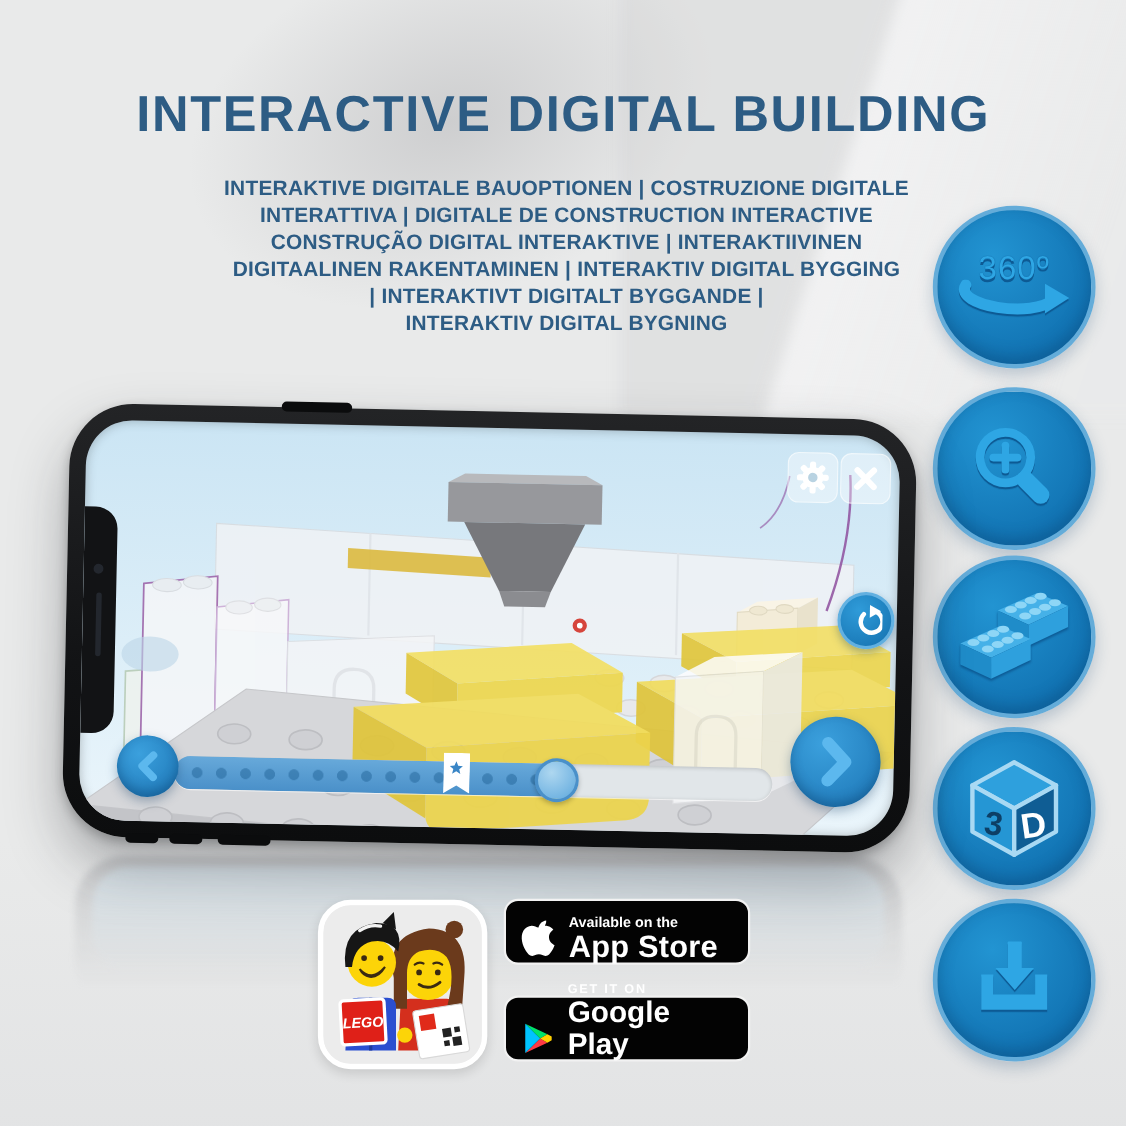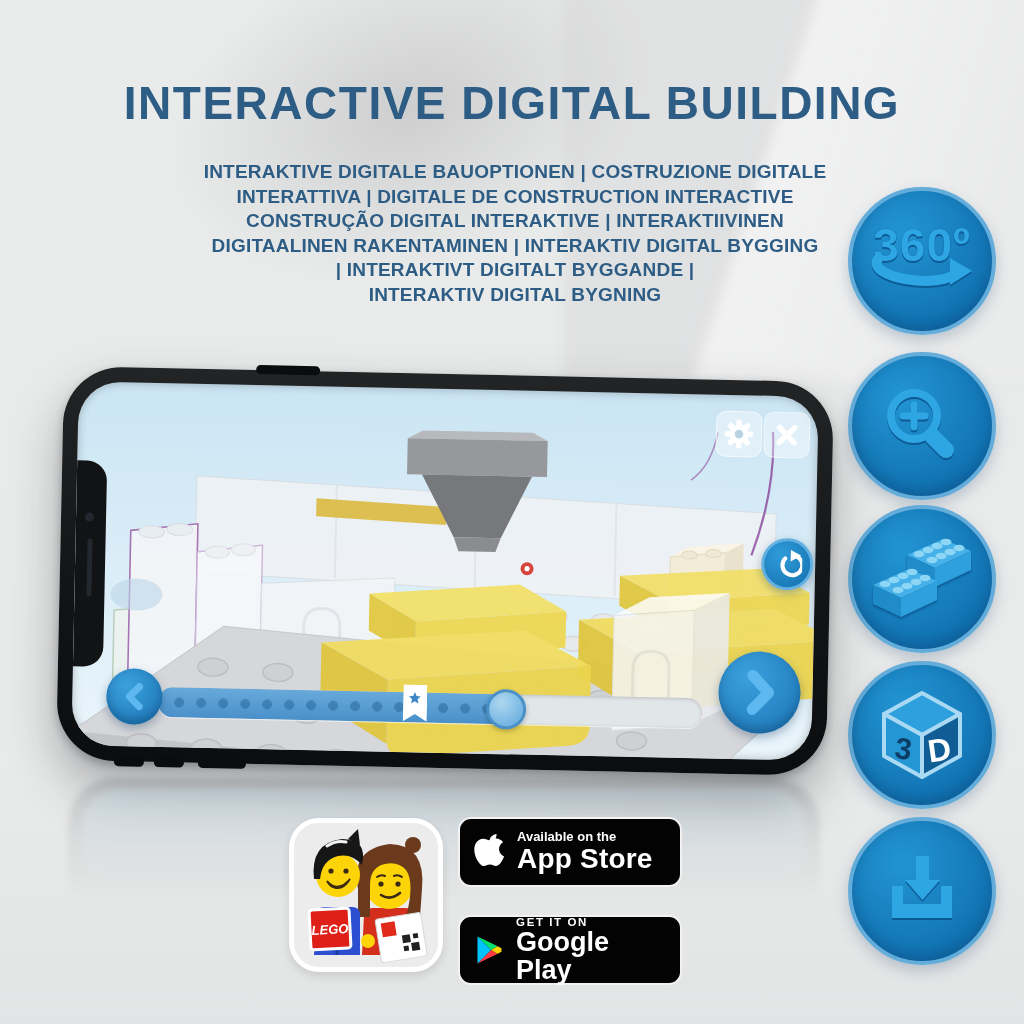--- a/index.html
+++ b/index.html
@@ -21,21 +21,21 @@
     font-size:46px;font-weight:800;letter-spacing:1.5px;color:#2d5c84;}
   .subtitle{position:absolute;top:160px;left:0;width:970px;text-align:center;
     color:#2d5c84;font-weight:800;font-size:19px;line-height:24.6px;letter-spacing:.2px;padding-left:30px;}
 
   
   .feature{position:absolute;left:848px;width:148px;height:148px;border-radius:50%;
     background:radial-gradient(circle at 36% 30%,#2294d2,#1172b2 75%);
     border:4px solid #64acd9;box-sizing:border-box;
     box-shadow:0 6px 14px rgba(40,80,120,.25), inset 0 -6px 14px rgba(8,60,104,.35);
     display:flex;align-items:center;justify-content:center;flex-direction:column;z-index:1;}
-  .f360-text{font-size:46px;font-weight:700;color:#2ea6e4;letter-spacing:1px;
+  .f360-text{font-size:30px;font-weight:400;color:#2ea6e4;letter-spacing:1px;
     text-shadow:0 2px 0 #0d5a94, 0 0 1px #0d5a94;line-height:30px;}
   .f360-arrow{margin-top:-6px;}
   .cube-face-text{font-weight:800;font-family:"Liberation Sans",sans-serif;}
 
   
   .phone{position:absolute;left:60px;top:374px;width:770px;height:394px;
     background:linear-gradient(180deg,#232426,#121315 60%,#0c0d0e);
     border-radius:58px;transform:rotate(1.2deg);z-index:3;
     box-shadow:0 26px 50px rgba(40,44,48,.35), 0 4px 10px rgba(0,0,0,.25);}
   .side-btn{position:absolute;background:#0b0c0d;border-radius:5px;}
@@ -87,22 +87,22 @@
     background:linear-gradient(180deg,rgba(176,178,181,.5),rgba(233,234,234,0) 85%);
     filter:blur(3px);pointer-events:none;z-index:1;}
   .reflection-screen{position:absolute;left:16px;right:16px;top:10px;height:95px;border-radius:34px;
     background:linear-gradient(180deg,rgba(222,238,247,.6),rgba(236,240,242,0));}
 
   
   .app-icon{position:absolute;left:289px;top:818px;width:154px;height:154px;border-radius:30px;
     background:#ececec;border:5px solid #fff;box-sizing:border-box;overflow:hidden;z-index:4;
     box-shadow:0 4px 10px rgba(0,0,0,.12);}
   .store-col{position:absolute;left:458px;top:817px;width:224px;z-index:4;}
-  .store-badge{width:224px;height:70px;background:#030303;border:2px solid #f2f2f2;
-    border-radius:13px;box-sizing:border-box;display:flex;align-items:center;
+  .store-badge{width:224px;height:60px;background:#030303;border:2px solid #f2f2f2;
+    border-radius:13px;box-sizing:border-box;display:flex;align-items:flex-end;
     padding:0 12px;gap:11px;color:#fff;}
   .store-badge + .store-badge{margin-top:28px;}
   .badge-text{display:flex;flex-direction:column;line-height:1.05;}
   .badge-tagline{font-size:13px;font-weight:600;}
   .badge-store{font-size:28px;font-weight:600;letter-spacing:.2px;}
   .gp-tagline{font-size:11.5px;font-weight:600;letter-spacing:1.6px;}
   .gp-store{font-size:27px;font-weight:600;}
 </style>
 </head>
 <body>

